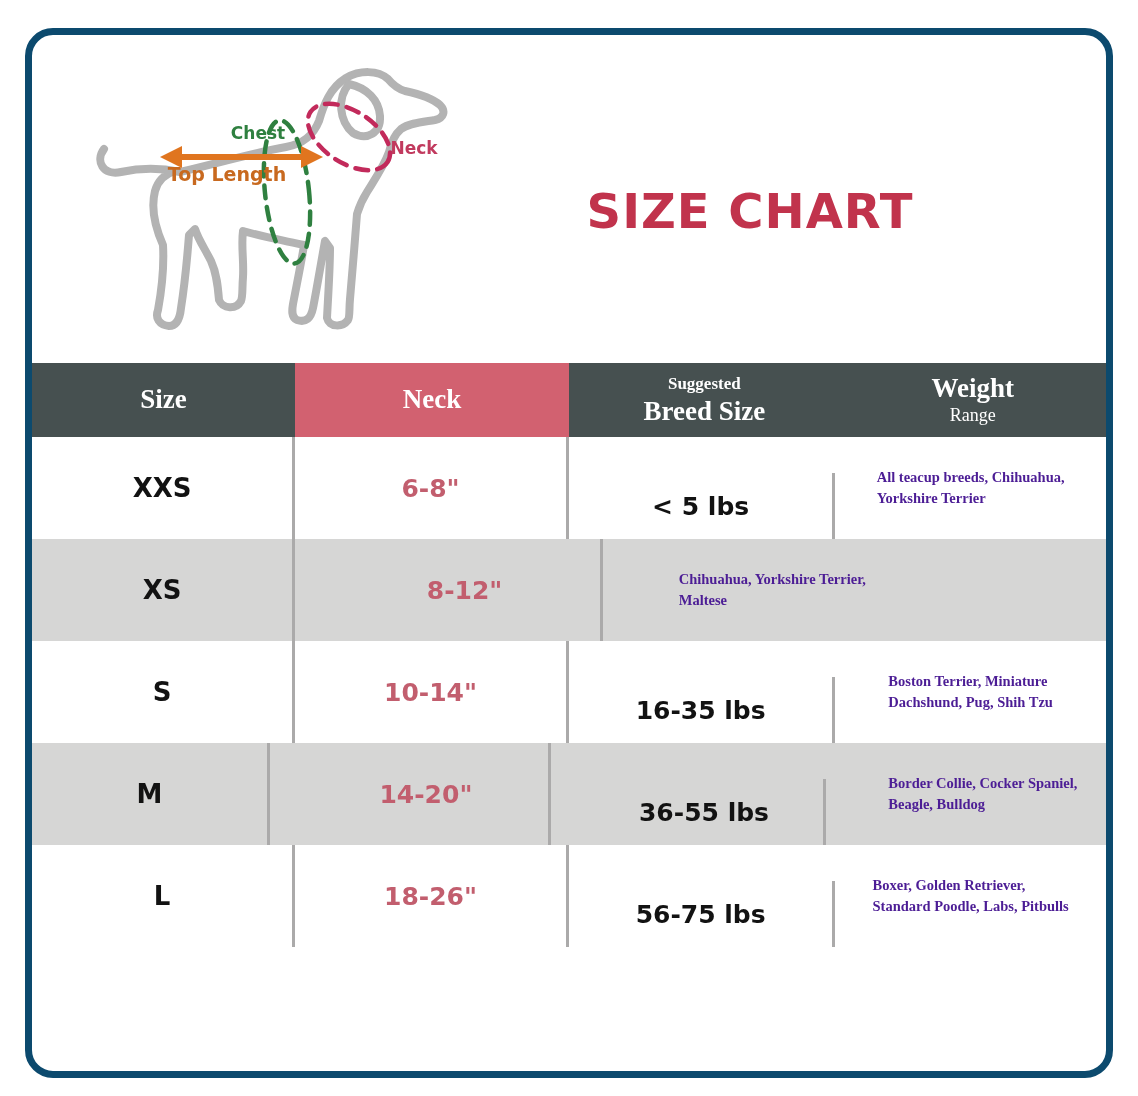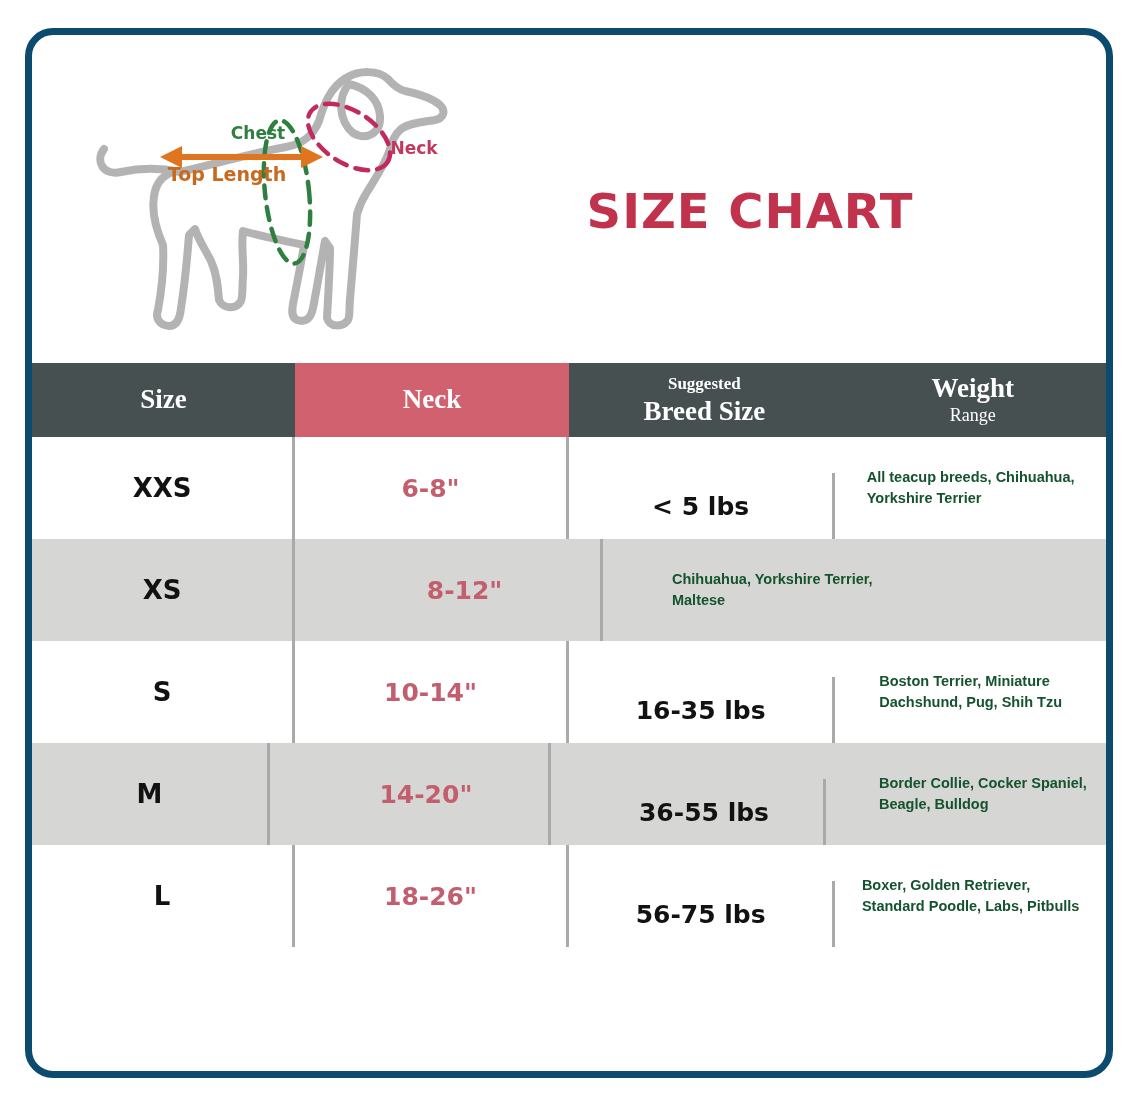--- a/index.html
+++ b/index.html
@@ -56,22 +56,22 @@
     box-sizing: border-box;
     display: flex; align-items: center; justify-content: center;
     text-align: left;
     border-right: 3px solid #abaaaa;
   }
   .cell.last { border-right: none; }
   .v-size   { font-size: 26px; font-weight: 700; color: #121212; }
   .v-neck   { font-size: 25px; font-weight: 700; color: #c25e6e; }
   .v-weight { font-size: 25px; font-weight: 700; color: #121212; margin-top: 36px; }
   .v-breeds {
-    font-family: Liberation Sans, sans-serif;
-    font-size: 14.5px; font-weight: 700; color: #14532d;
+    font-family: Liberation Serif, serif;
+    font-size: 14.5px; font-weight: 700; color: #4c1d95;
     line-height: 1.45; white-space: pre-line;
     padding: 0 10px;
   }
 </style>
 </head>
 <body>
 
 <div class="card">
 
   <div class="dog-wrap">

